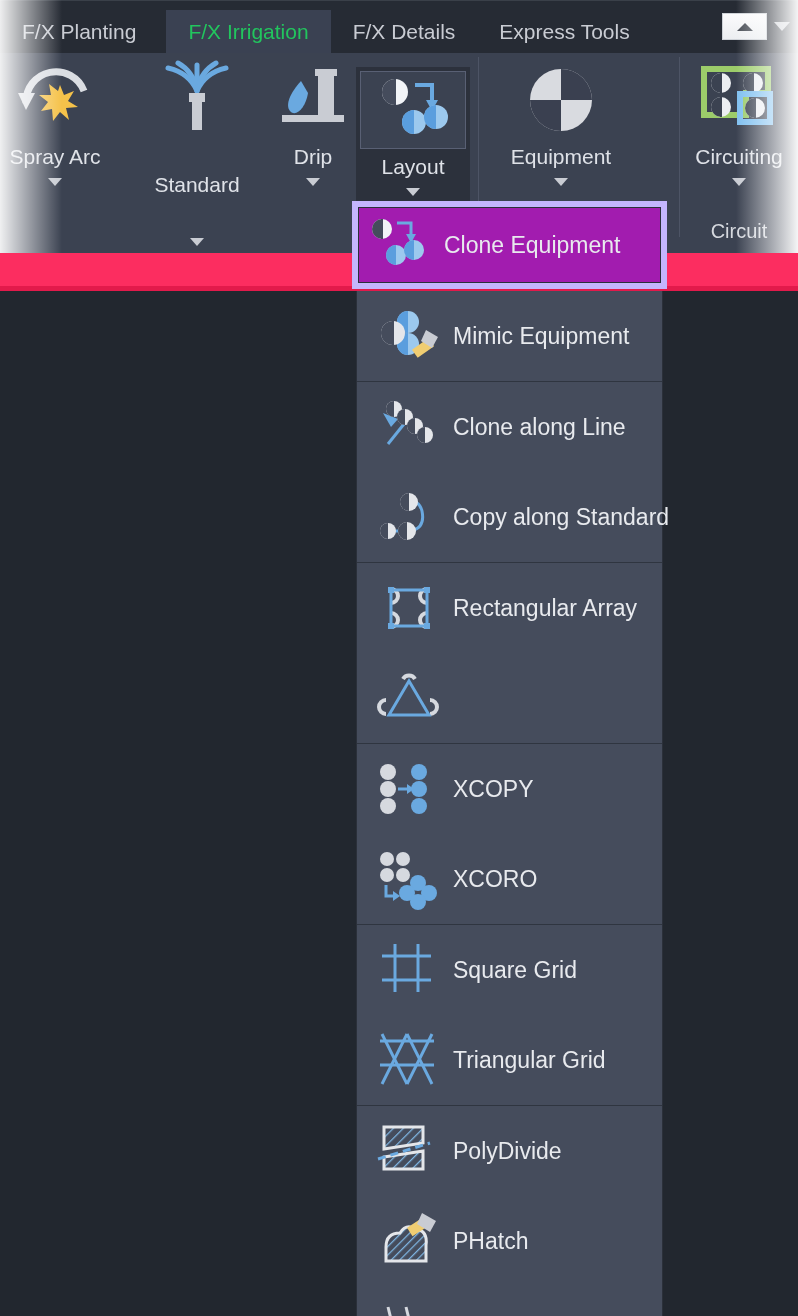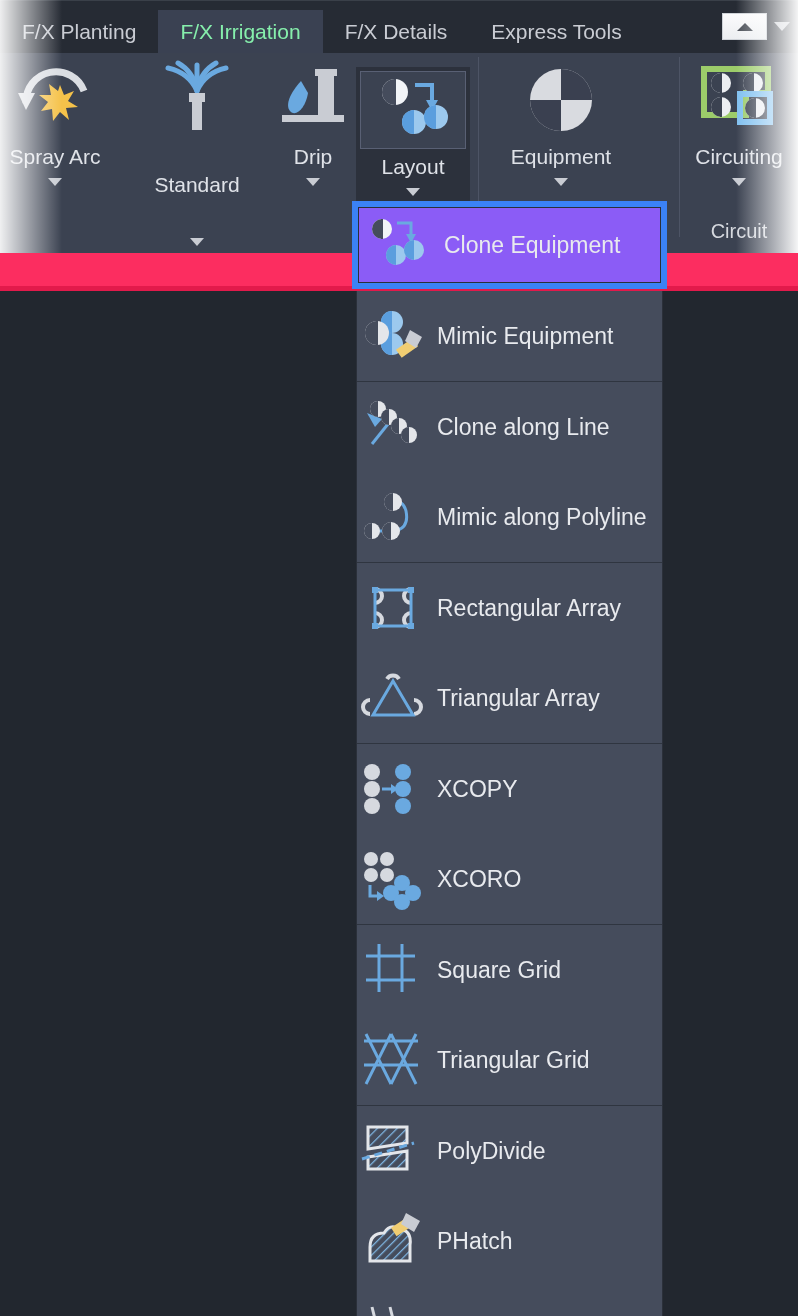--- a/index.html
+++ b/index.html
@@ -25,21 +25,22 @@
   }
   .tab{
     height:44px;line-height:44px;
     padding:0 22px;
     color:#c9ccd3;font-size:21px;
     white-space:nowrap;
     cursor:default;
   }
   .tab.active{
     background:#3a4152;
-    color:#86efac;
+    color:#22c55e;
+    margin-left:8px;
   }
   .tabbar-right{
     position:absolute;right:8px;top:12px;
     display:flex;align-items:center;gap:7px;
   }
   .panel-toggle-btn{
     width:43px;height:25px;
     background:linear-gradient(#fbfbfc,#eceef1);
     border:1px solid #cfd3d8;
     display:flex;align-items:center;justify-content:center;
@@ -127,39 +128,39 @@
   .menu{
     position:absolute;left:356px;top:205px;width:307px;
     background:#454c5c;
     border:1px solid #2b303a;
     z-index:20;
     box-sizing:border-box;
   }
   .menu-item{
     height:90px;
     display:flex;align-items:center;
-    padding-left:4px;
+    padding-left:20px;
     cursor:default;
     box-sizing:border-box;
   }
   .menu-item .mi-icon{
     width:64px;min-width:64px;height:64px;
     display:flex;align-items:center;justify-content:center;
     position:relative;
   }
   .menu-item .mi-label{
     color:#e8eaee;font-size:23px;margin-left:12px;white-space:nowrap;
   }
   .menu-sep{height:1px;background:#2f3540;margin:0;}
 
   
   .clone-wrap{
     position:absolute;left:352px;top:201px;width:315px;height:88px;
-    border:6px solid #3b82f6;box-sizing:border-box;z-index:35;
-    background:#8b5cf6;
+    border:6px solid #c4b5fd;box-sizing:border-box;z-index:35;
+    background:#a21caf;
   }
   .clone-wrap .menu-item{height:76px;padding-left:10px;}
   .clone-inner-border{
     position:absolute;inset:0;border:1px solid #2b303a;pointer-events:none;
   }
 
   svg{display:block;overflow:visible;}
 </style>
 </head>
 <body>
@@ -346,21 +347,21 @@
         <svg width="62" height="56" viewBox="0 0 62 56">
           <path d="M12 42 L28 42 Q48 42 44 22 Q41 10 30 14" fill="none" stroke="#6aa9e0" stroke-width="3"></path>
           <circle cx="10" cy="42" r="8" fill="#e4e6ea"></circle>
             <path d="M10 34 A8 8 0 0 0 10 50 Z" fill="#454c5c"></path>
           <circle cx="29" cy="42" r="9" fill="#e4e6ea"></circle>
             <path d="M29 33 A9 9 0 0 0 29 51 Z" fill="#454c5c"></path>
           <circle cx="31" cy="13" r="9" fill="#e4e6ea"></circle>
             <path d="M31 4 A9 9 0 0 0 31 22 Z" fill="#454c5c"></path>
         </svg>
       </div>
-      <div class="mi-label">Mimic along Polyline</div>
+      <div class="mi-label">Copy along Standard</div>
     </div>
 
     <div class="menu-sep"></div>
 
     <div class="menu-item">
       <div class="mi-icon">
         <svg width="62" height="56" viewBox="0 0 62 56">
           <g fill="none" stroke="#d6d9df" stroke-width="4">
             <path d="M13 9 A7 7 0 0 1 13 23"></path>
               <path d="M49 9 A7 7 0 0 0 49 23"></path>
@@ -383,21 +384,20 @@
       <div class="mi-icon">
         <svg width="62" height="56" viewBox="0 0 62 56">
           <g fill="none" stroke="#d6d9df" stroke-width="4">
             <path d="M25 9 A7 7 0 0 1 37 9"></path>
             <path d="M8 44 A7 7 0 0 1 8 30"></path>
             <path d="M52 44 A7 7 0 0 0 52 30"></path>
           </g>
           <polygon points="31,11 51,45 11,45" fill="none" stroke="#6aa9e0" stroke-width="3"></polygon>
         </svg>
       </div>
-      <div class="mi-label">Triangular Array</div>
     </div>
 
     <div class="menu-sep"></div>
 
     <div class="menu-item">
       <div class="mi-icon">
         <svg width="62" height="56" viewBox="0 0 62 56">
           <g fill="#d6d9df">
             <circle cx="10" cy="11" r="8"></circle>
               <circle cx="10" cy="28" r="8"></circle>

